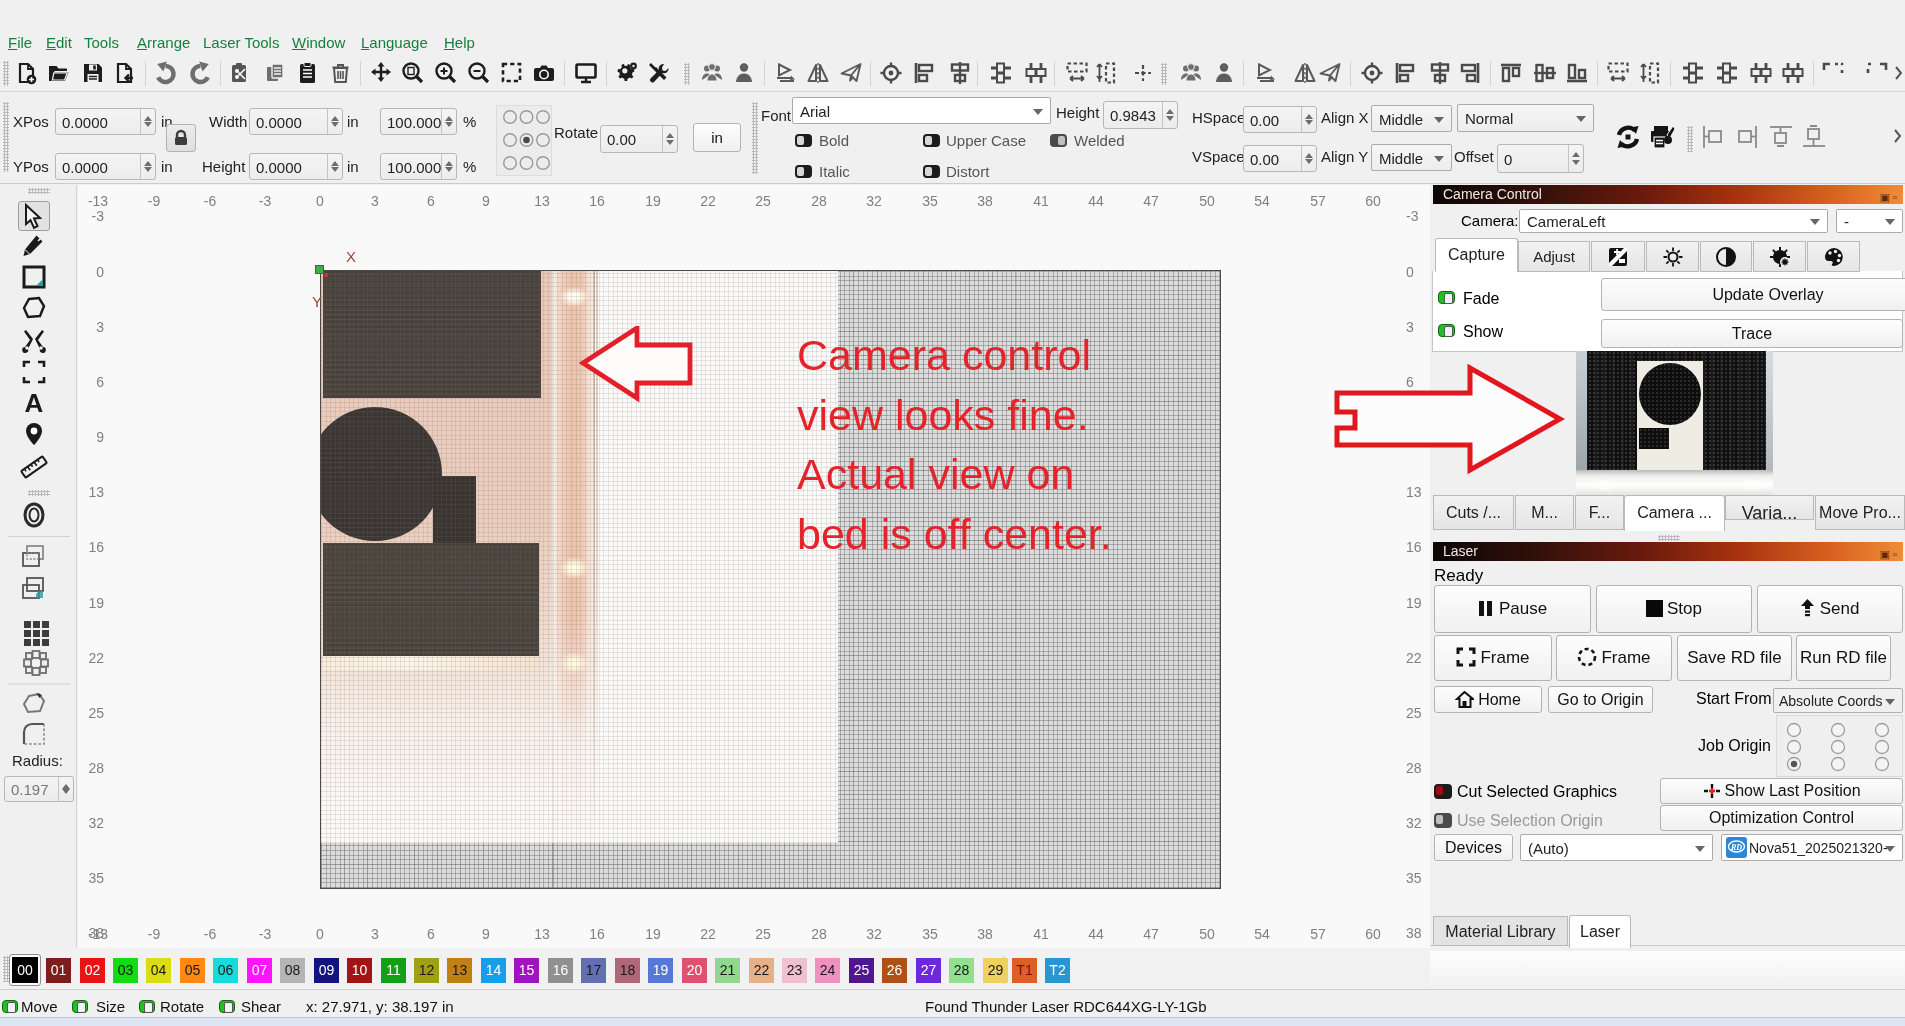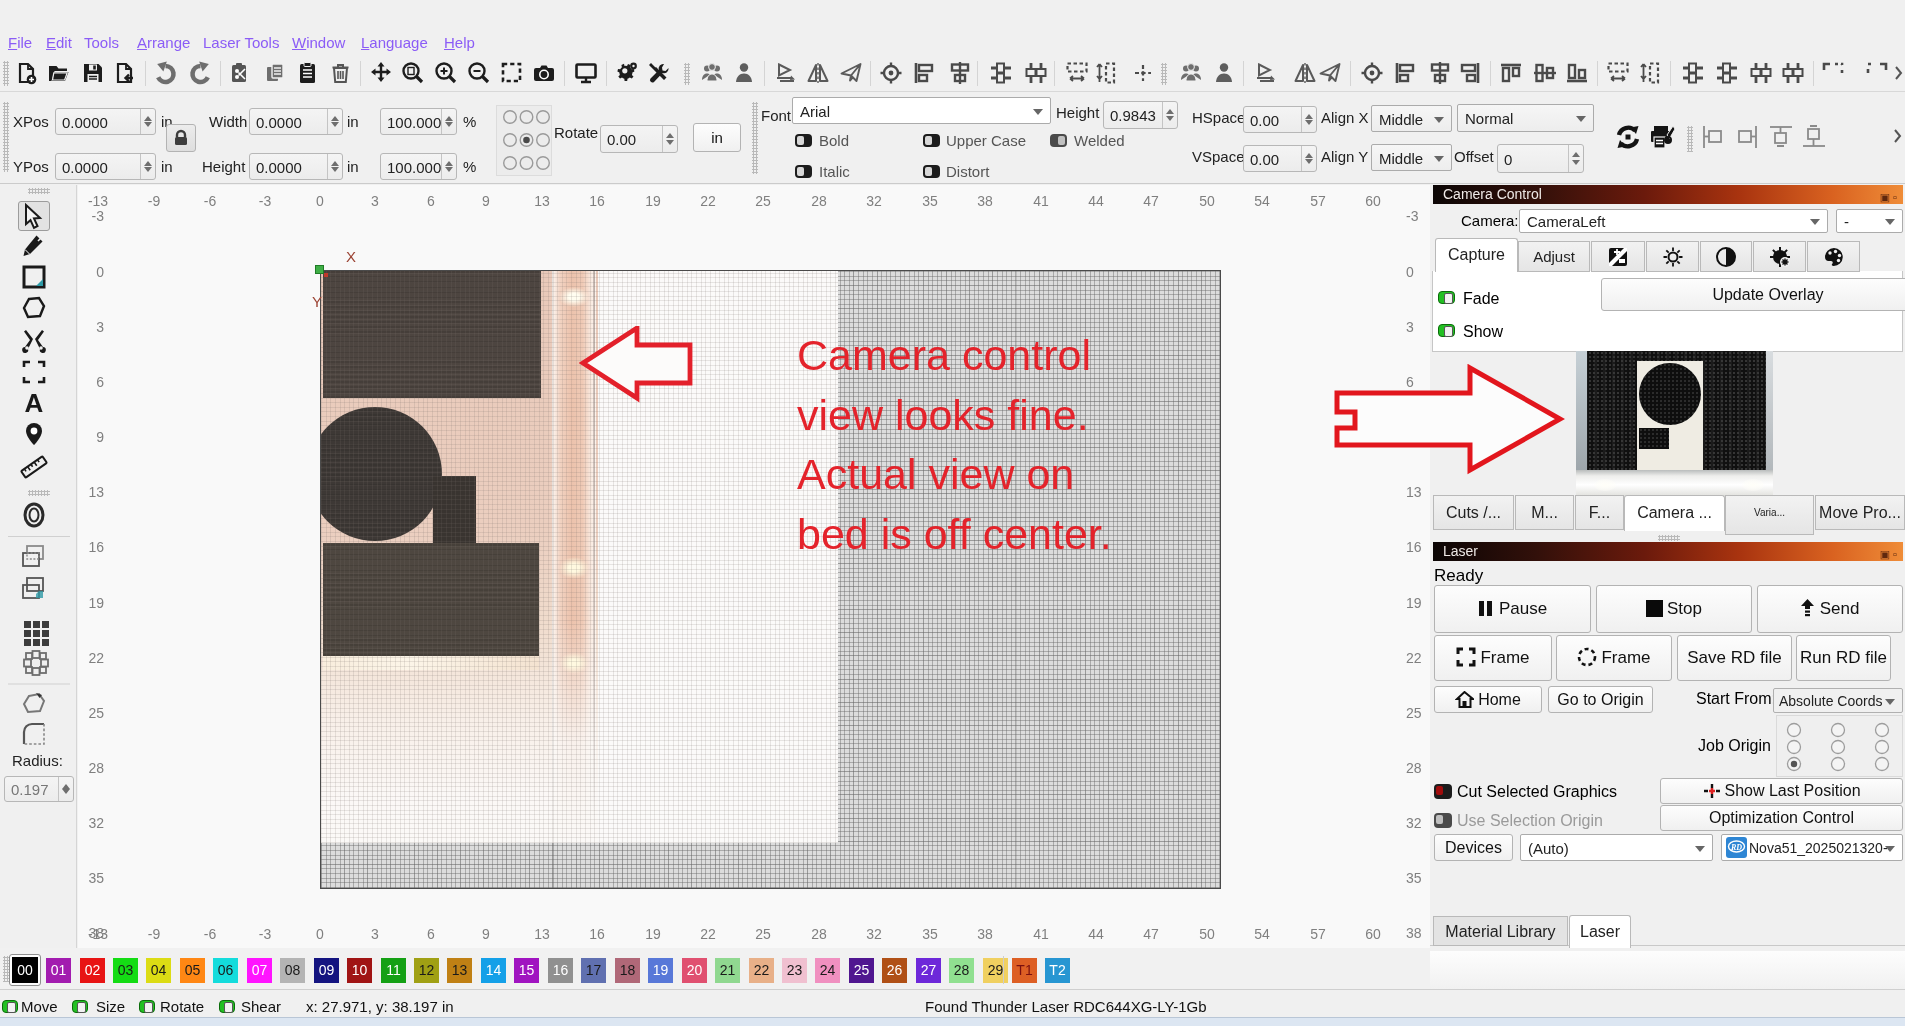--- a/index.html
+++ b/index.html
@@ -1,21 +1,21 @@
 <!DOCTYPE html>
 <html><head>
 <meta charset="utf-8">
 <style>
   * { margin:0; padding:0; box-sizing:border-box; }
   html,body { width:1905px; height:1026px; overflow:hidden; font-family:"Liberation Sans",sans-serif; background:#f0f0f0; }
   .abs { position:absolute; }
   #app { position:relative; width:1905px; height:1026px; background:#f0f0f0; }
   
   #titlebar { position:absolute; left:0; top:0; width:1905px; height:29px; background:#f0f0f0; }
-  #menubar { position:absolute; left:0; top:29px; width:1905px; height:26px; background:#f0f0f0; font-size:15px; color:#8b5cf6; }
+  #menubar { position:absolute; left:0; top:29px; width:1905px; height:26px; background:#f0f0f0; font-size:15px; color:#15803d; }
   .mi { position:absolute; top:5px; }
   #tb1 { position:absolute; left:0; top:55px; width:1905px; height:37px; background:#f0f0f0; border-bottom:1px solid #d8d8d8; }
   #tb2 { position:absolute; left:0; top:92px; width:1905px; height:92px; background:#f0f0f0; border-bottom:1px solid #cbcbcb; font-size:15px; color:#222; }
   
   .fld { position:absolute; background:linear-gradient(#f4f4f4,#ececec); border:1px solid #b7b7b7; border-radius:3px; font-size:15px; color:#222; }
   .fld .v { position:absolute; left:6px; top:50%; transform:translateY(-50%); }
   .spin { position:absolute; right:0; top:0; bottom:0; width:15px; border-left:1px solid #c4c4c4; }
   .spin:before { content:""; position:absolute; left:3px; top:3px; border:4px solid transparent; border-bottom:5px solid #6e6e6e; }
   .spin:after { content:""; position:absolute; left:3px; bottom:3px; border:4px solid transparent; border-top:5px solid #6e6e6e; }
   .lbl { position:absolute; white-space:nowrap; }
@@ -743,37 +743,38 @@
           <circle cx="12.5" cy="5.5" r="1.7" fill="#f0f0f0"></circle>
           <circle cx="16.5" cy="9.5" r="1.7" fill="#f0f0f0"></circle>
           <circle cx="15.5" cy="14.5" r="1.7" fill="#f0f0f0"></circle>
         </svg></div>
     <div class="tab sel" style="left:5px;top:53px;width:83px;height:34px;font-size:16px;line-height:32px;border-radius:3px 3px 0 0">Capture</div>
     <span class="tgl on" style="left:8px;top:106px"></span>
       <span class="lbl" style="left:33px;top:105px;font-size:16px">Fade</span>
     <div class="btn" style="left:171px;top:93px;width:334px;height:33px;font-size:16px;line-height:31px">Update Overlay</div>
     <span class="tgl on" style="left:8px;top:139px"></span>
       <span class="lbl" style="left:33px;top:138px;font-size:16px">Show</span>
+    <div class="btn" style="left:171px;top:134px;width:302px;height:29px;font-size:16px;line-height:27px">Trace</div>
 
     <div style="position:absolute;left:146px;top:166px;width:197px;height:146px;background:#101010;overflow:hidden;">
       <div style="position:absolute;inset:0;background-image:repeating-linear-gradient(90deg,rgba(60,60,60,.25) 0 3px,rgba(0,0,0,0) 3px 9px),radial-gradient(circle,rgba(140,140,140,.30) 0.9px,transparent 1.3px);background-size:auto,4px 4px;"></div>
       <div style="position:absolute;left:0;top:0;width:11px;height:146px;background:linear-gradient(180deg,#c6d0d6,#949ca1)"></div>
       <div style="position:absolute;left:190px;top:0;width:7px;height:146px;background:linear-gradient(180deg,#d8dcdf,#aab0b4)"></div>
       <div style="position:absolute;left:61px;top:10px;width:66px;height:110px;background:#efece3;"></div>
       <div style="position:absolute;left:63px;top:12px;width:62px;height:62px;border-radius:50%;background:#0e0e0e;background-image:radial-gradient(circle,rgba(120,120,120,.28) 0.8px,transparent 1.2px);background-size:4px 4px;"></div>
       <div style="position:absolute;left:63px;top:77px;width:30px;height:21px;background:#0e0e0e;background-image:radial-gradient(circle,rgba(120,120,120,.28) 0.8px,transparent 1.2px);background-size:4px 4px;"></div>
       <div style="position:absolute;left:0px;top:119px;width:197px;height:27px;background:linear-gradient(180deg,#b9bcbc 0,#eeeeec 22%,#ffffff 55%,#dfdfdb 100%);"></div>
       <div style="position:absolute;left:18px;top:128px;width:22px;height:12px;border-radius:50%;background:radial-gradient(#fffef8,rgba(255,255,255,0));"></div>
       <div style="position:absolute;left:166px;top:128px;width:22px;height:12px;border-radius:50%;background:radial-gradient(#fffef8,rgba(255,255,255,0));"></div>
     </div>
 
     <div class="tab" style="left:3px;top:310px;width:81px;height:35px;font-size:16px;line-height:34px">Cuts /...</div>
     <div class="tab" style="left:85px;top:310px;width:59px;height:35px;font-size:16px;line-height:34px">M...</div>
     <div class="tab" style="left:145px;top:310px;width:49px;height:35px;font-size:16px;line-height:34px">F...</div>
-    <div class="tab" style="left:295px;top:310px;width:89px;height:40px;font-size:10px;line-height:34px">Varia...</div>
+    <div class="tab" style="left:295px;top:310px;width:89px;height:25px;font-size:18px;line-height:34px">Varia...</div>
     <div class="tab" style="left:385px;top:310px;width:90px;height:35px;font-size:16px;line-height:34px">Move Pro...</div>
     <div class="tab sel" style="left:194px;top:310px;width:101px;height:36px;font-size:16px;line-height:34px;border-radius:3px 3px 0 0">Camera ...</div>
     <div class="griph" style="left:228px;top:350px;width:22px"></div>
 
     <div class="hdr" style="top:357px">Laser<span style="position:absolute;right:6px;top:3px;font-size:11px;color:rgba(70,25,8,.85)">▣ ▫</span></div>
     <span class="lbl" style="left:4px;top:381px;font-size:17px">Ready</span>
     <div class="btn" style="left:4px;top:400px;width:157px;height:48px;font-size:17px;line-height:46px"><svg width="15" height="17" style="vertical-align:-3px;margin-right:6px">
           <rect x="1" y="1" width="5" height="15" fill="#111"></rect>
           <rect x="9" y="1" width="5" height="15" fill="#111"></rect>
         </svg>Pause</div>
@@ -848,21 +849,21 @@
   </div>
 
   <svg class="abs" style="left:1333px;top:364px" width="232" height="112" viewBox="0 0 232 112">
     <path d="M4 29 L137 29 L137 4 L227 55 L137 106 L137 81 L4 81 L4 64 L22 64 L22 48 L4 48 Z" fill="#fcfcfc" stroke="#e2161d" stroke-width="5" stroke-linejoin="miter"></path>
   </svg>
 
   <div id="bpal" style="position:absolute;left:0;top:948px;width:1430px;height:41px;background:#f1f1f1;">
     <div class="grip" style="left:3px;top:8px;height:26px"></div>
     <div style="position:absolute;left:9px;top:6px;width:32px;height:32px;border:1px solid #8f8f8f;border-radius:3px;background:#fcfcfc"></div>
     <div class="sw" style="left:12px;top:9px;background:#000;color:#fff;width:26px;height:26px;line-height:26px">00</div>
-    <div class="sw" style="left:46px;top:10px;background:#a21caf;color:#fff">01</div>
+    <div class="sw" style="left:46px;top:10px;background:#7f1d1d;color:#fff">01</div>
     <div class="sw" style="left:80px;top:10px;background:#e81414;color:#fff">02</div>
     <div class="sw" style="left:113px;top:10px;background:#14dc14;color:#1a1a1a">03</div>
     <div class="sw" style="left:146px;top:10px;background:#dcdc14;color:#1a1a1a">04</div>
     <div class="sw" style="left:180px;top:10px;background:#ff8714;color:#1a1a1a">05</div>
     <div class="sw" style="left:213px;top:10px;background:#14dcdc;color:#1a1a1a">06</div>
     <div class="sw" style="left:247px;top:10px;background:#ff14ff;color:#fff">07</div>
     <div class="sw" style="left:280px;top:10px;background:#b4b4b4;color:#1a1a1a">08</div>
     <div class="sw" style="left:314px;top:10px;background:#141480;color:#fff">09</div>
     <div class="sw" style="left:347px;top:10px;background:#a01414;color:#fff">10</div>
     <div class="sw" style="left:381px;top:10px;background:#14a014;color:#fff">11</div>

